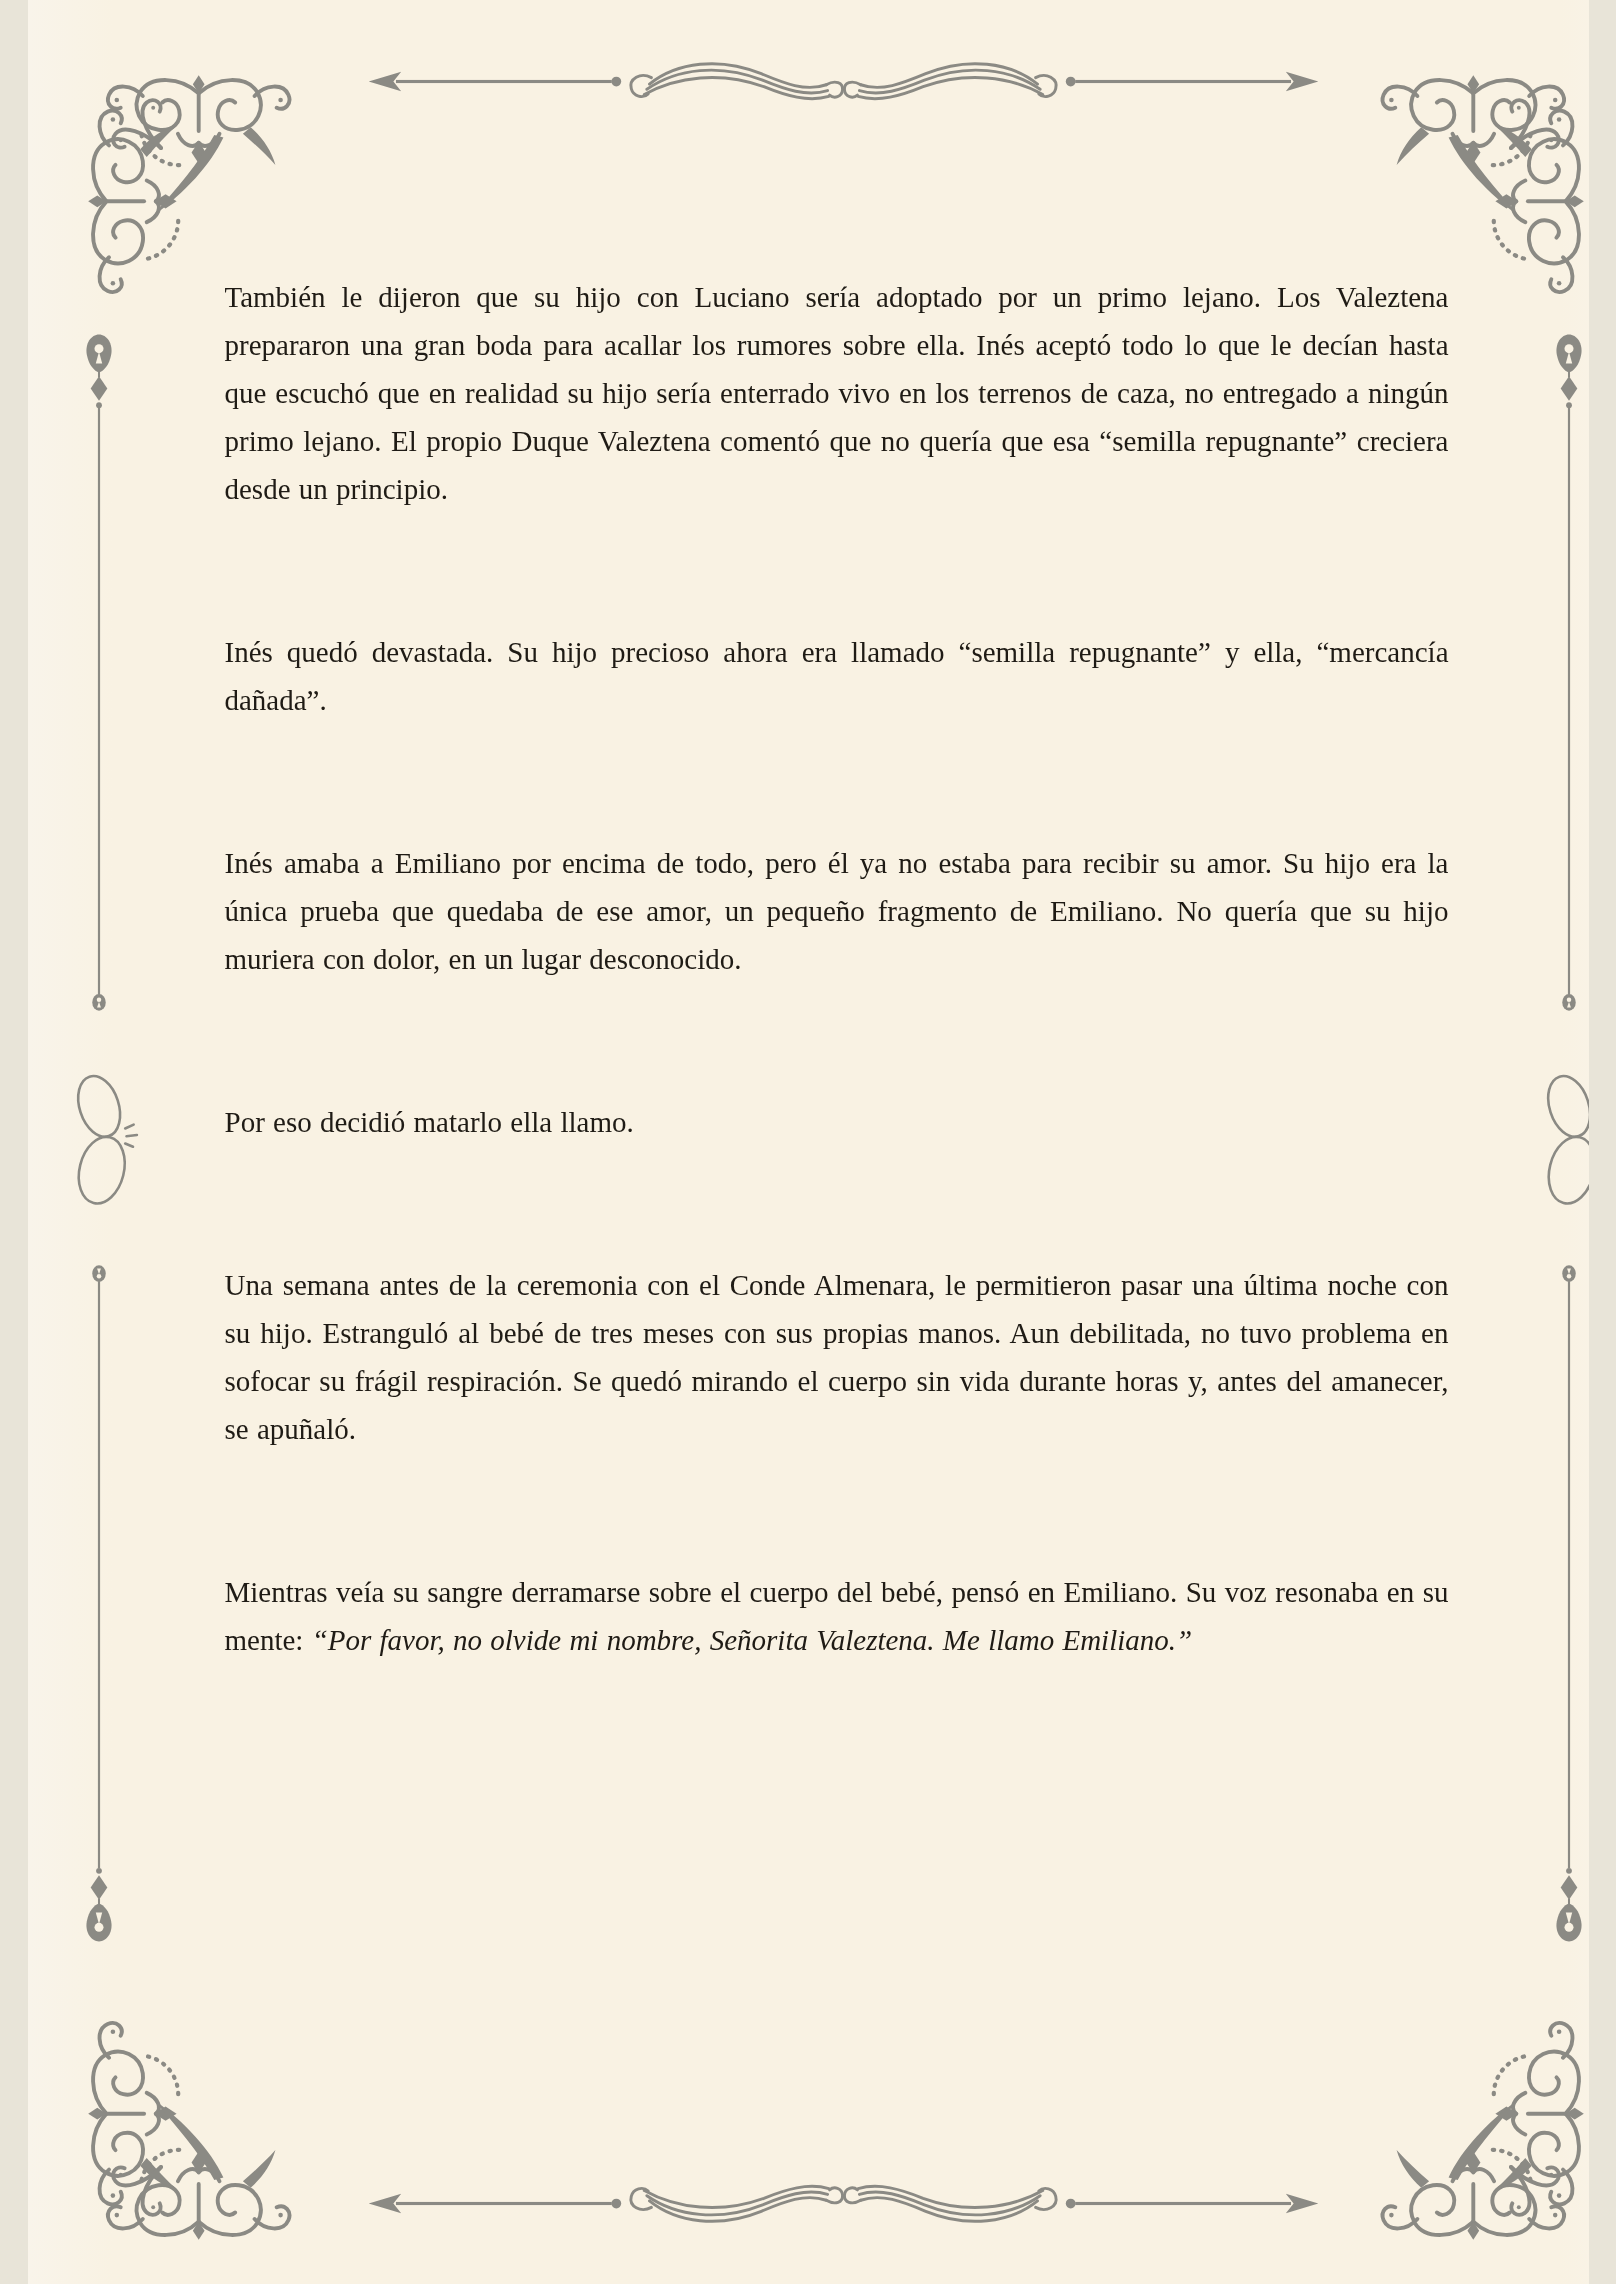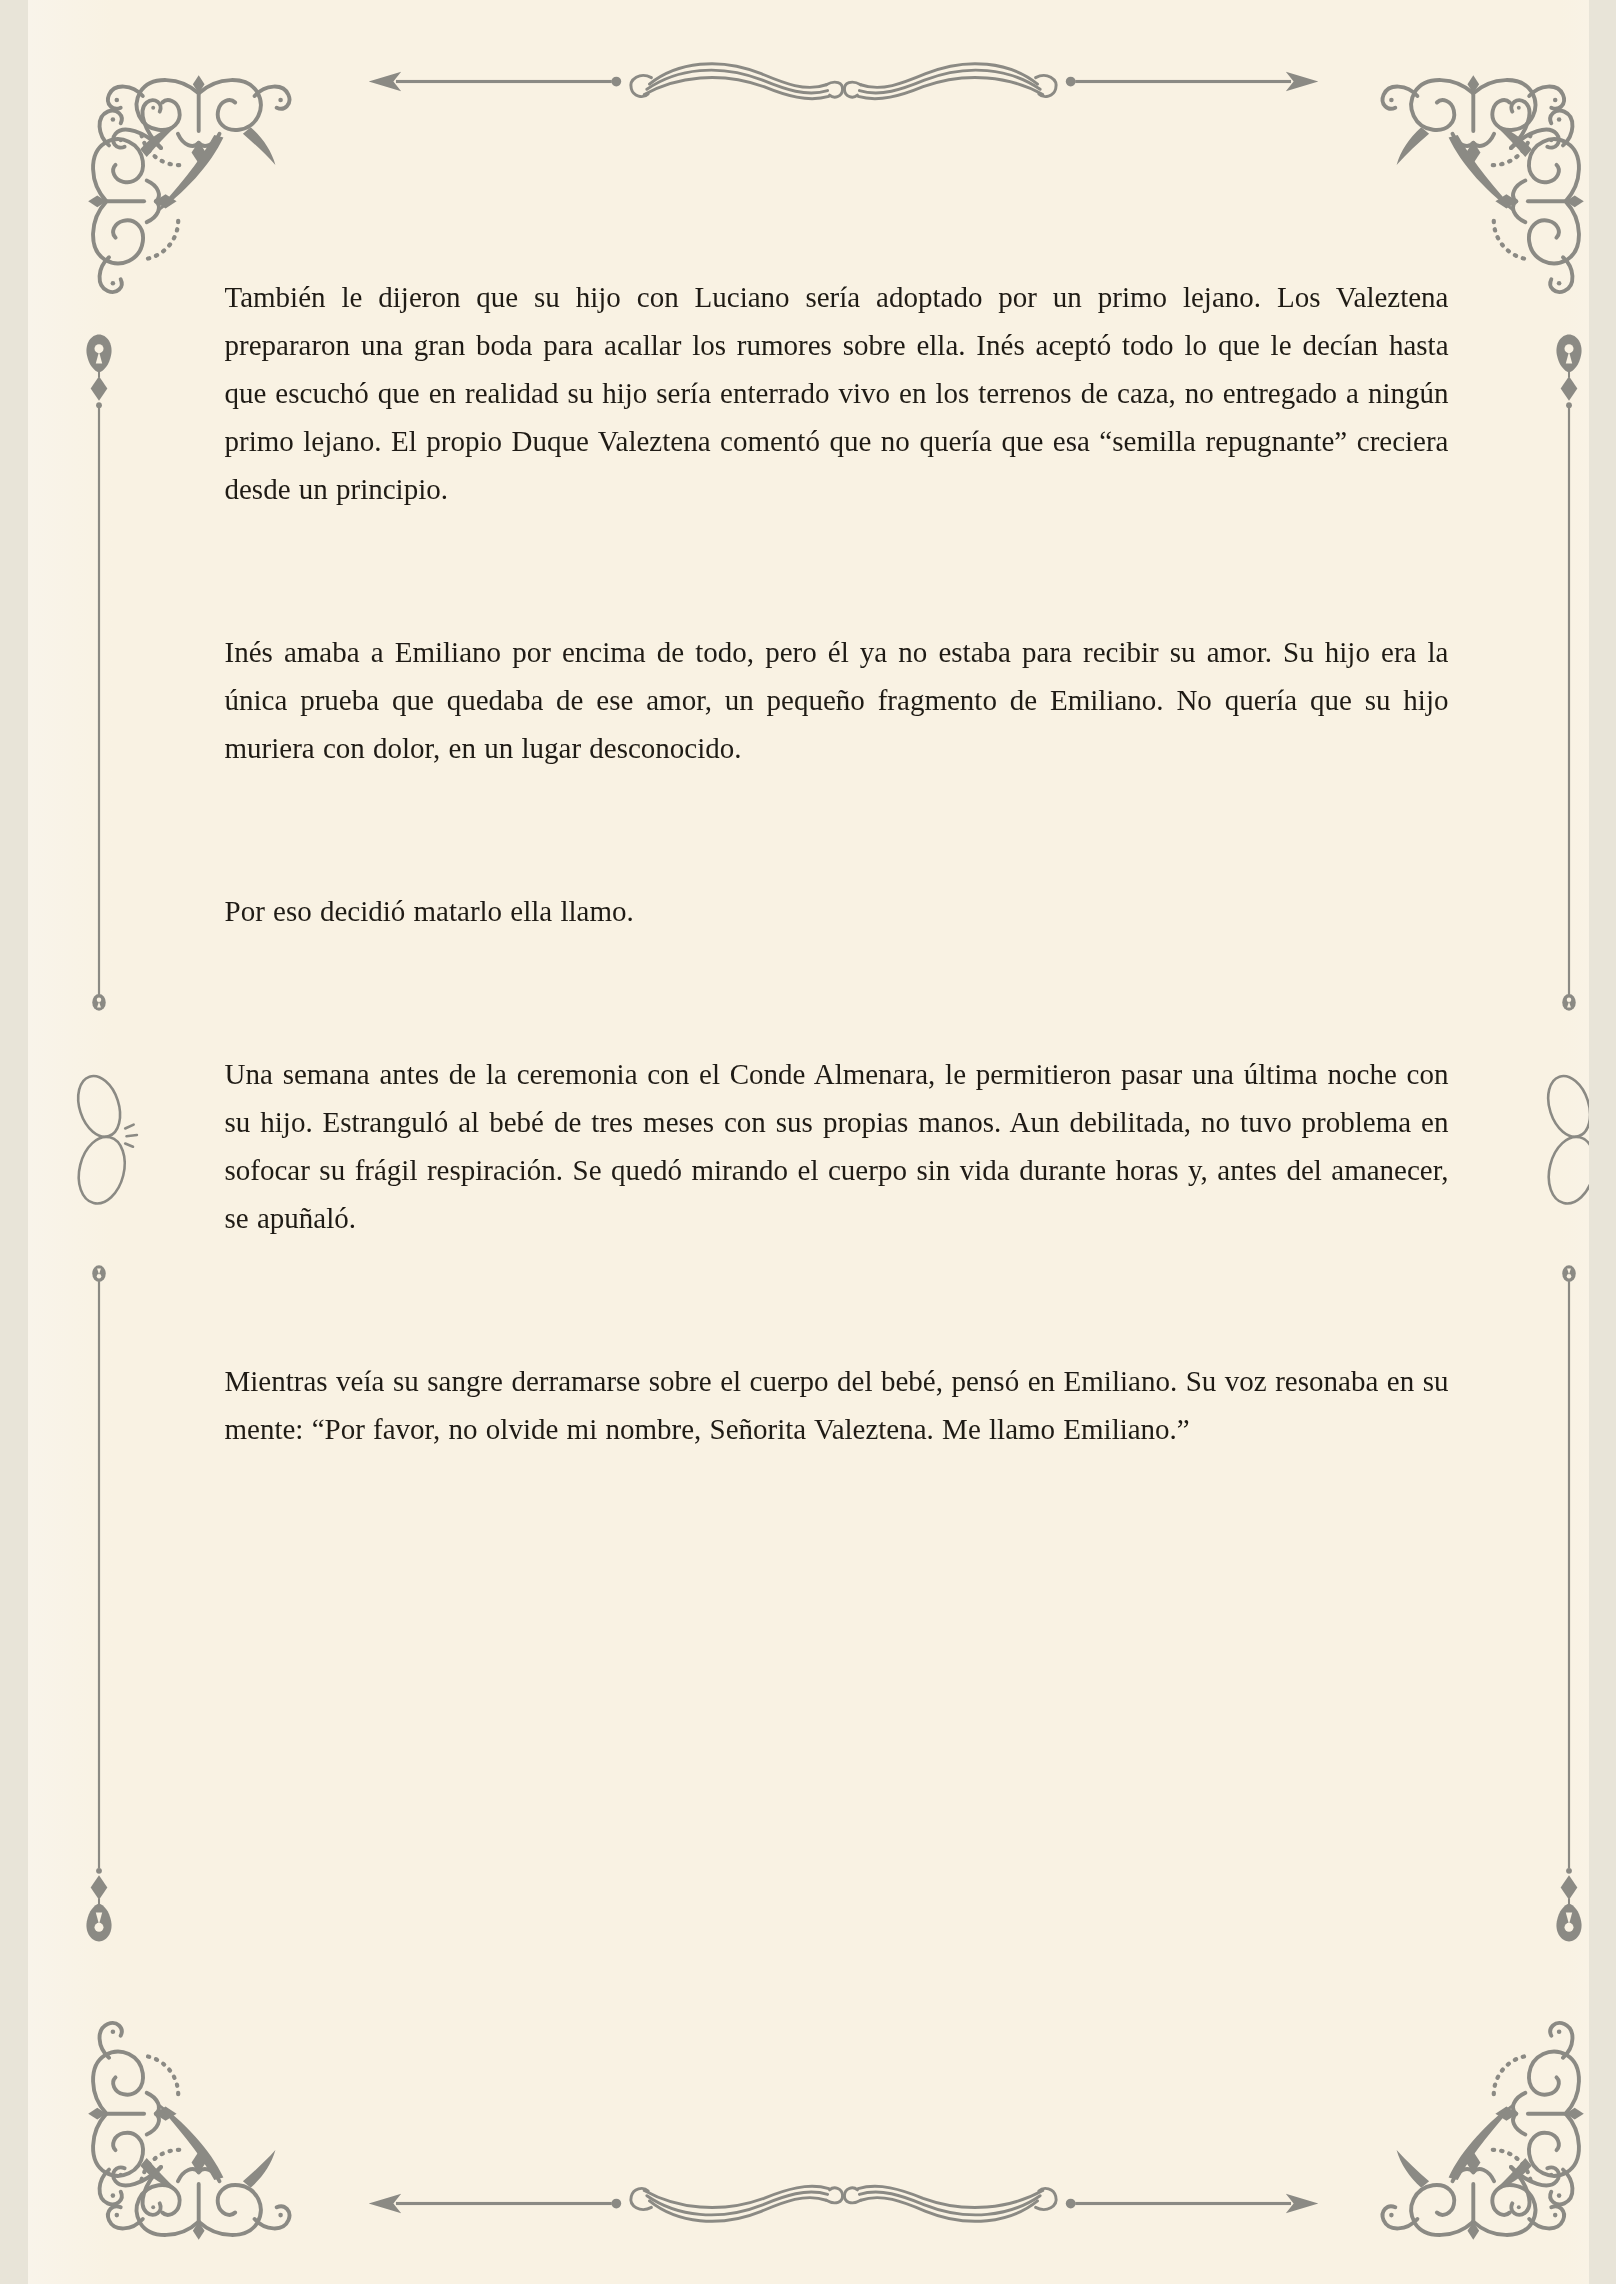--- a/index.html
+++ b/index.html
@@ -26,21 +26,21 @@
     position:absolute;top:273px;left:197px;width:1224px;
     color:var(--txt);
   }
   .text-block p{
     margin:0 0 115px 0;
     font-size:29px;line-height:48px;
     text-align:justify;
     word-spacing:1px;
   }
   .text-block p:last-child{margin-bottom:0;}
-  .text-block .it{}
+  .text-block .it{font-style:italic;}
   svg{display:block;}
 </style>
 </head>
 <body>
 
 <div class="page">
 
   <svg width="0" height="0" style="position:absolute" aria-hidden="true">
     <defs>
 
@@ -152,20 +152,21 @@
     </svg>
   <svg class="orn" style="left:1511px;top:1066px" width="72" height="153" viewBox="0 0 110 235">
       <use href="#sym-eight"></use>
     </svg>
   <svg class="orn flip-y" style="left:1523px;top:1259px" width="36" height="690" viewBox="0 0 56 1060">
       <use href="#sym-rod"></use>
     </svg>
 
   <div class="text-block">
       <p><span>También le dijeron que su hijo con Luciano sería adoptado por un primo lejano. Los Valeztena prepararon una gran boda para acallar los rumores sobre ella. Inés aceptó todo lo que le decían hasta que escuchó que en realidad su hijo sería enterrado vivo en los terrenos de caza, no entregado a ningún primo lejano. El propio Duque Valeztena comentó que no quería que esa “semilla repugnante” creciera desde un principio.</span></p>
+      <p><span>Inés quedó devastada. Su hijo precioso ahora era llamado “semilla repugnante” y ella, “mercancía dañada”.</span></p>
       <p><span>Inés amaba a Emiliano por encima de todo, pero él ya no estaba para recibir su amor. Su hijo era la única prueba que quedaba de ese amor, un pequeño fragmento de Emiliano. No quería que su hijo muriera con dolor, en un lugar desconocido.</span></p>
       <p><span>Por eso decidió matarlo ella llamo.</span></p>
       <p><span>Una semana antes de la ceremonia con el Conde Almenara, le permitieron pasar una última noche con su hijo. Estranguló al bebé de tres meses con sus propias manos. Aun debilitada, no tuvo problema en sofocar su frágil respiración. Se quedó mirando el cuerpo sin vida durante horas y, antes del amanecer, se apuñaló.</span></p>
       <p><span>Mientras veía su sangre derramarse sobre el cuerpo del bebé, pensó en Emiliano. Su voz resonaba en su mente: </span><span class="it">“Por favor, no olvide mi nombre, Señorita Valeztena. Me llamo Emiliano.”</span></p>
     </div>
 
 </div>
 
 
 </body></html>

